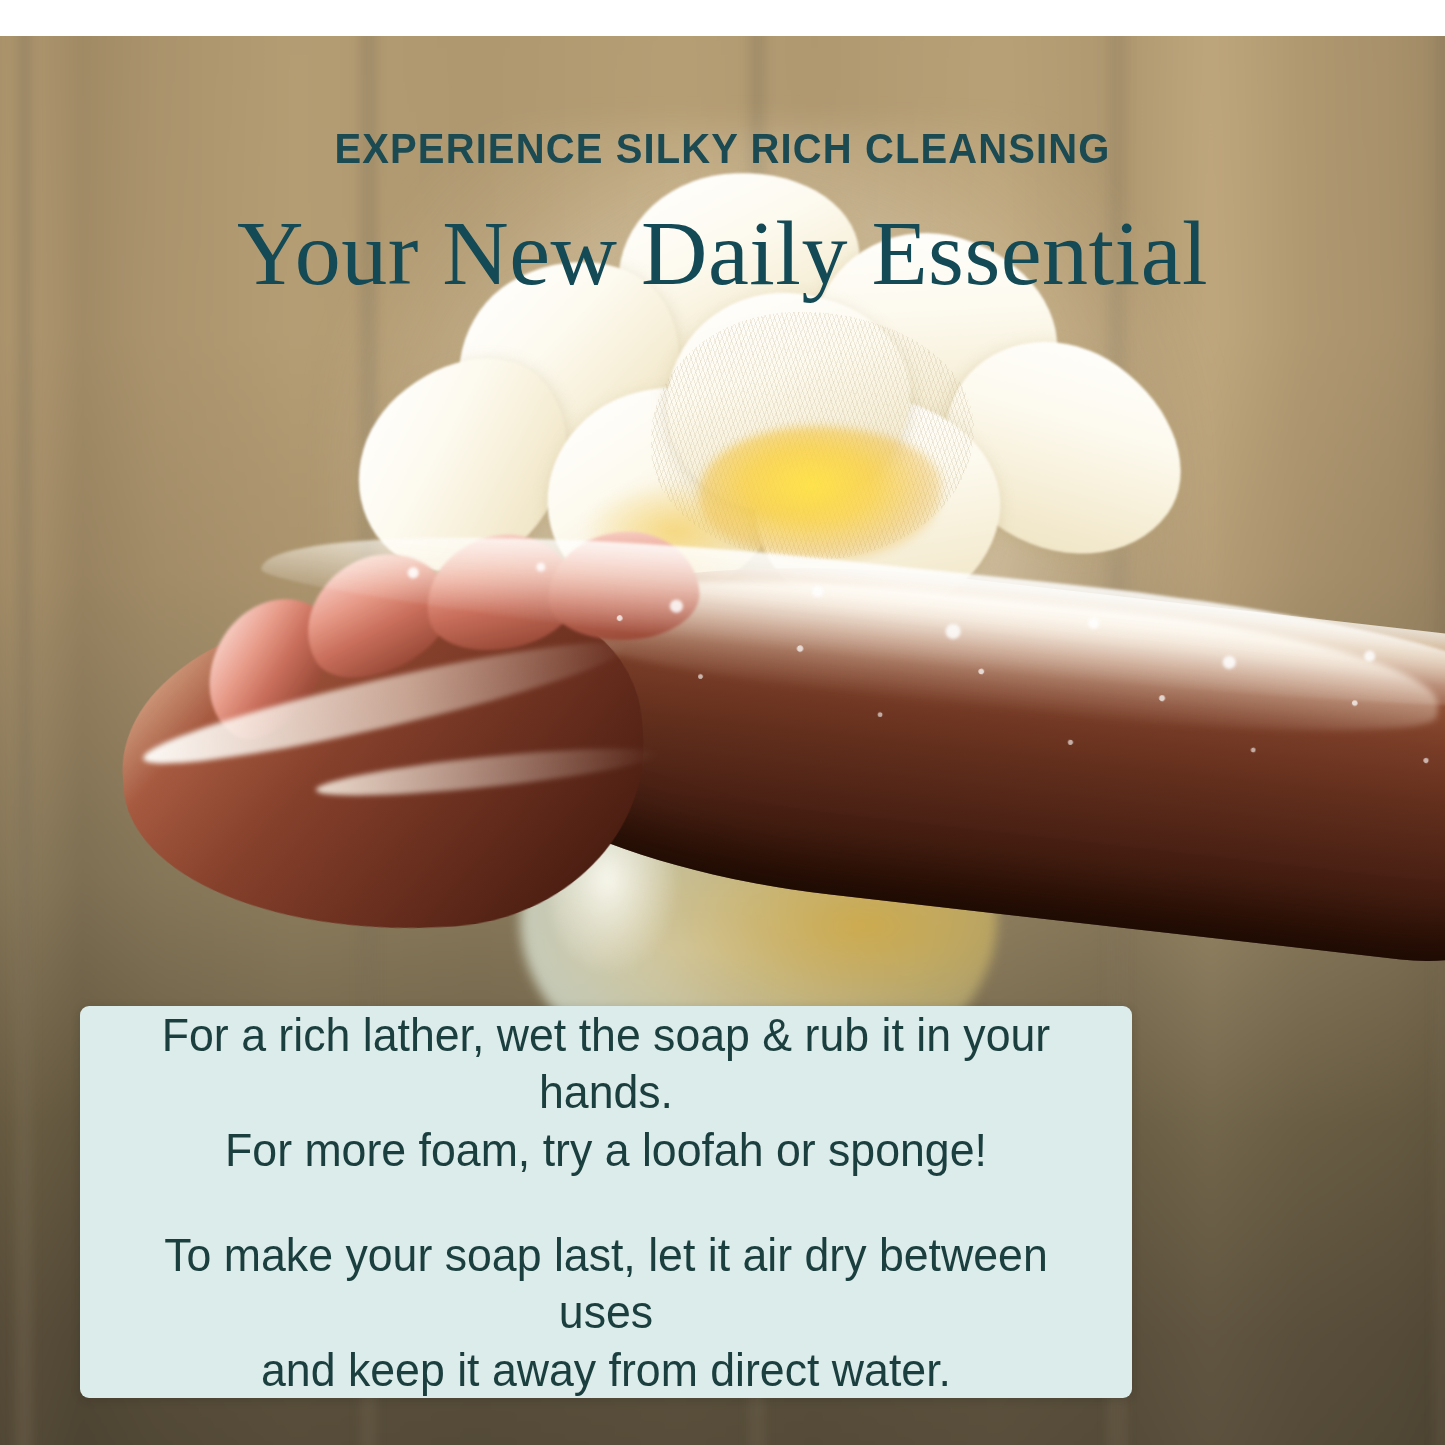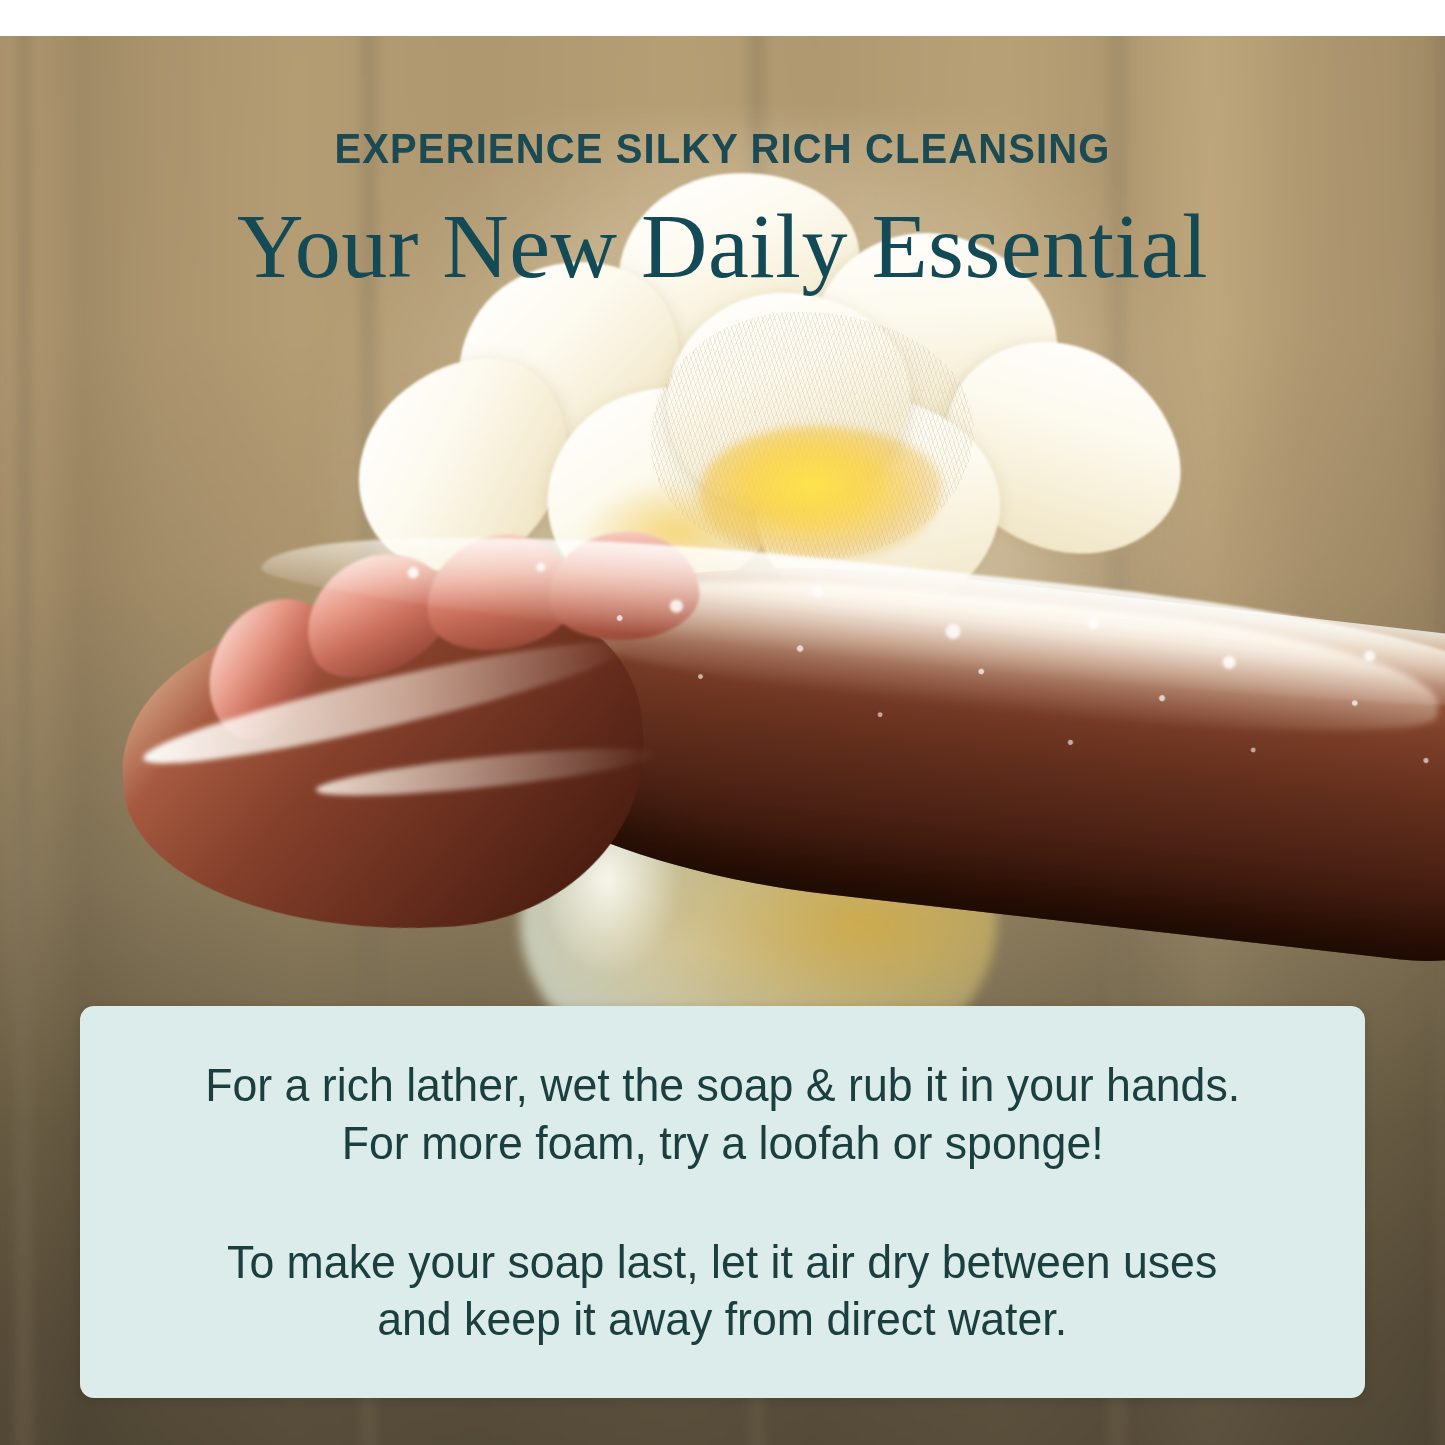--- a/index.html
+++ b/index.html
@@ -309,39 +309,39 @@
     font-weight: 700;
     font-size: 43px;
     letter-spacing: 1.2px;
     transform: scaleX(.93);
     white-space: nowrap;
   }
 
   .headline {
     position: absolute;
     left: 0; right: 0;
-    top: 157px;
+    top: 164px;
     text-align: center;
     color: #134a55;
     font-family: "Liberation Serif", "DejaVu Serif", serif;
     font-weight: 400;
     font-size: 92px;
     letter-spacing: .5px;
     white-space: nowrap;
   }
 
   
   .card {
     position: absolute;
     left: 80px;
     top: 970px;
-    width: 1285px;
+    width: 1052px;
     height: 392px;
     background: #dcecea;
-    border-radius: 14px;
+    border-radius: 9px;
     box-shadow: 0 2px 10px rgba(30,30,25,.18);
     display: flex;
     flex-direction: column;
     align-items: center;
     justify-content: center;
     padding: 0 38px;
     box-sizing: border-box;
   }
 
   .card p {

